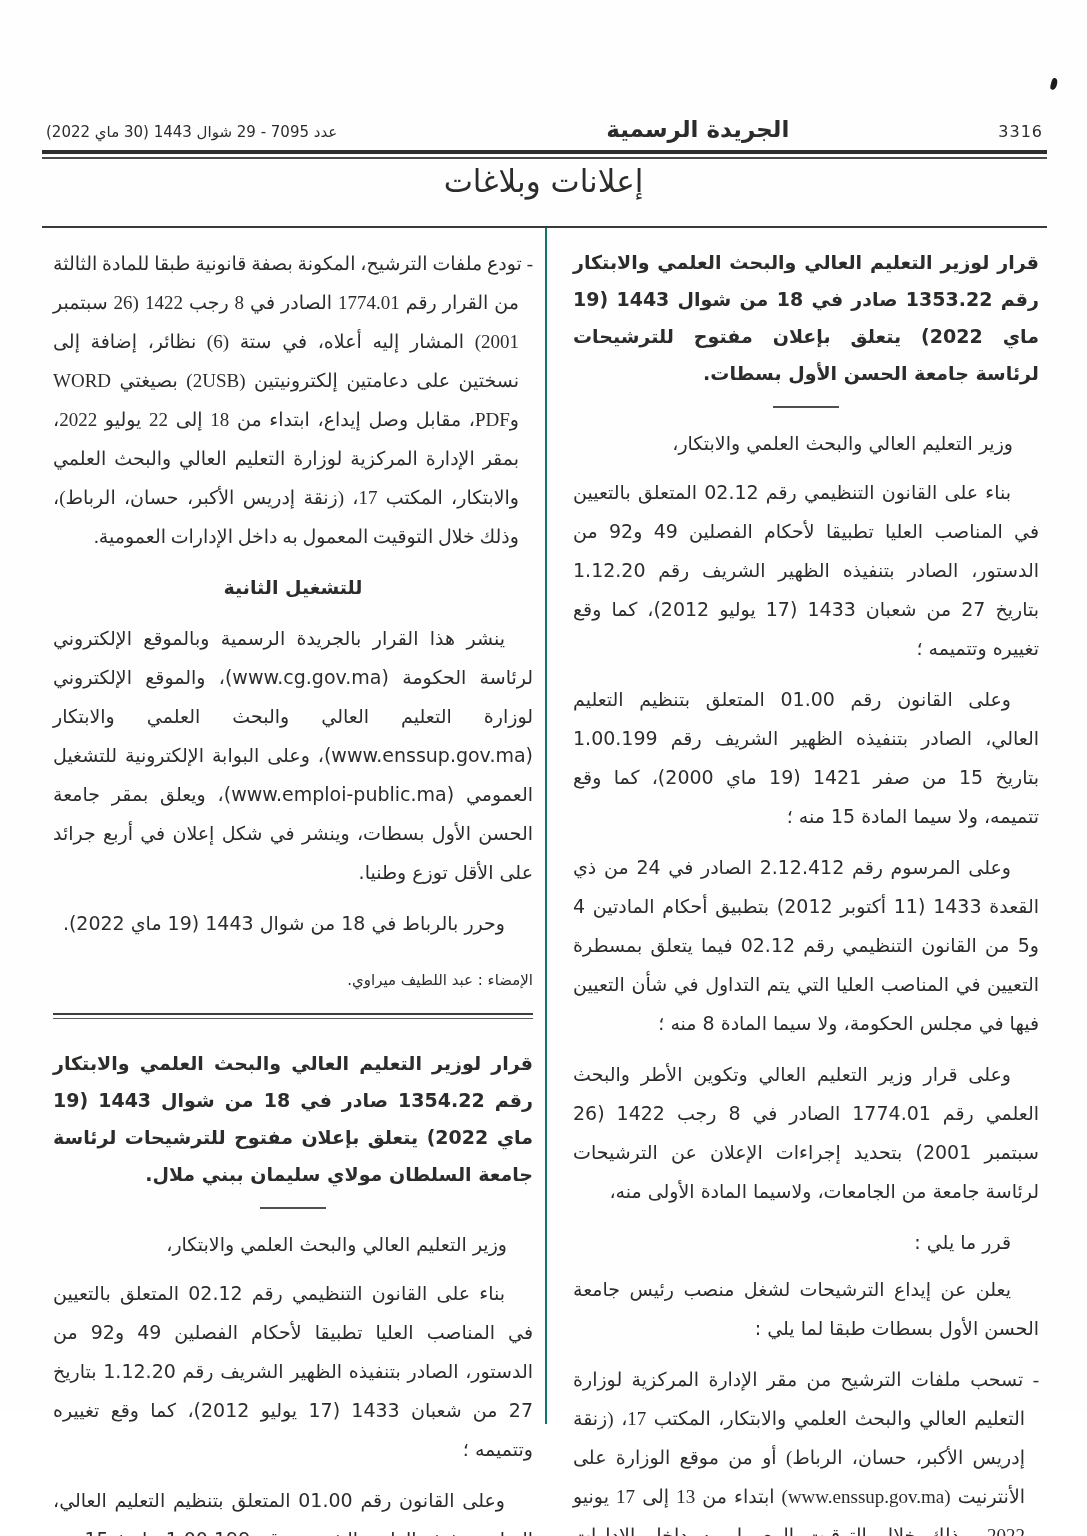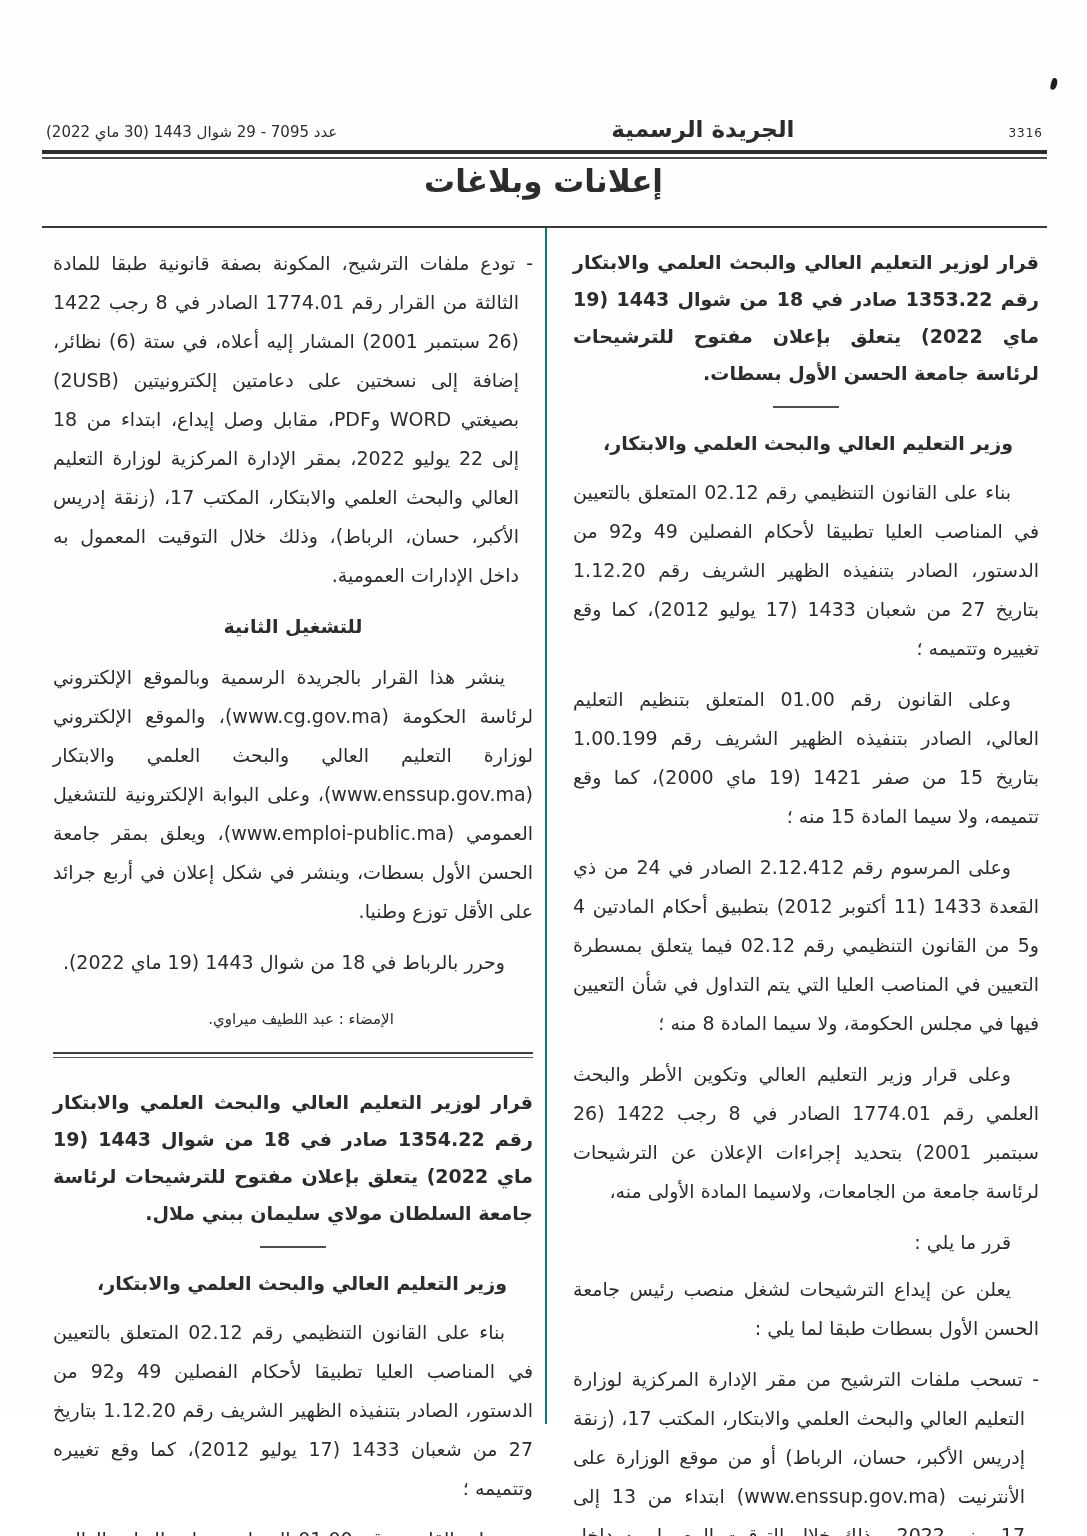--- a/index.html
+++ b/index.html
@@ -44,39 +44,39 @@
   }
   .journal {
     flex: 1;
     text-align: center;
     font-weight: bold;
     font-size: 23px;
     direction: rtl;
     transform: translateX(30px);
   }
   .pagenum {
-    font-size: 12px;
+    font-size: 16px;
     letter-spacing: 1px;
   }
   .double-rule {
     position: absolute;
     top: 150px;
     left: 42px;
     right: 40px;
     height: 3px;
     border-top: 4px solid #2e2e2e;
     border-bottom: 2px solid #4a4a4a;
   }
   .section-title {
     position: absolute;
     top: 163px;
     left: 0;
     right: 0;
     text-align: center;
-    font-weight: bold;
+    font-weight: normal;
     font-size: 31px;
     direction: rtl;
   }
   .title-rule {
     position: absolute;
     top: 226px;
     left: 42px;
     right: 40px;
     border-top: 2.5px solid #3a3a3a;
   }
@@ -110,48 +110,48 @@
     margin: 0 0 8px;
   }
   .rule-short {
     width: 66px;
     border-top: 2px solid #4f4f4f;
     margin: 14px auto 16px;
   }
   .minister {
     text-indent: 26px;
     margin: 0 0 10px;
-    font-weight: bold;
   }
   .para {
     text-indent: 28px;
     margin: 0 0 12px;
   }
   .dash-item {
     padding-right: 14px;
     text-indent: -14px;
     margin: 0 0 12px;
+    font-family: Liberation Serif, serif;
   }
   .decision-intro {
     text-indent: 28px;
     margin: 6px 0 8px;
   }
   .article-heading {
     text-align: center;
     font-weight: bold;
     margin: 10px 0 12px;
   }
   .issued {
     text-indent: 28px;
     margin: 2px 0 0;
   }
   .signature {
     font-size: 15px;
     line-height: 22px;
-    text-align: center;
+    text-align: right;
     padding-left: 16px;
     margin: 26px 0 22px;
   }
   .section-divider {
     height: 3px;
     border-top: 2.5px solid #3d3d3d;
     border-bottom: 1.5px solid #5a5a5a;
     margin: 16px 0 26px;
   }
 </style>

